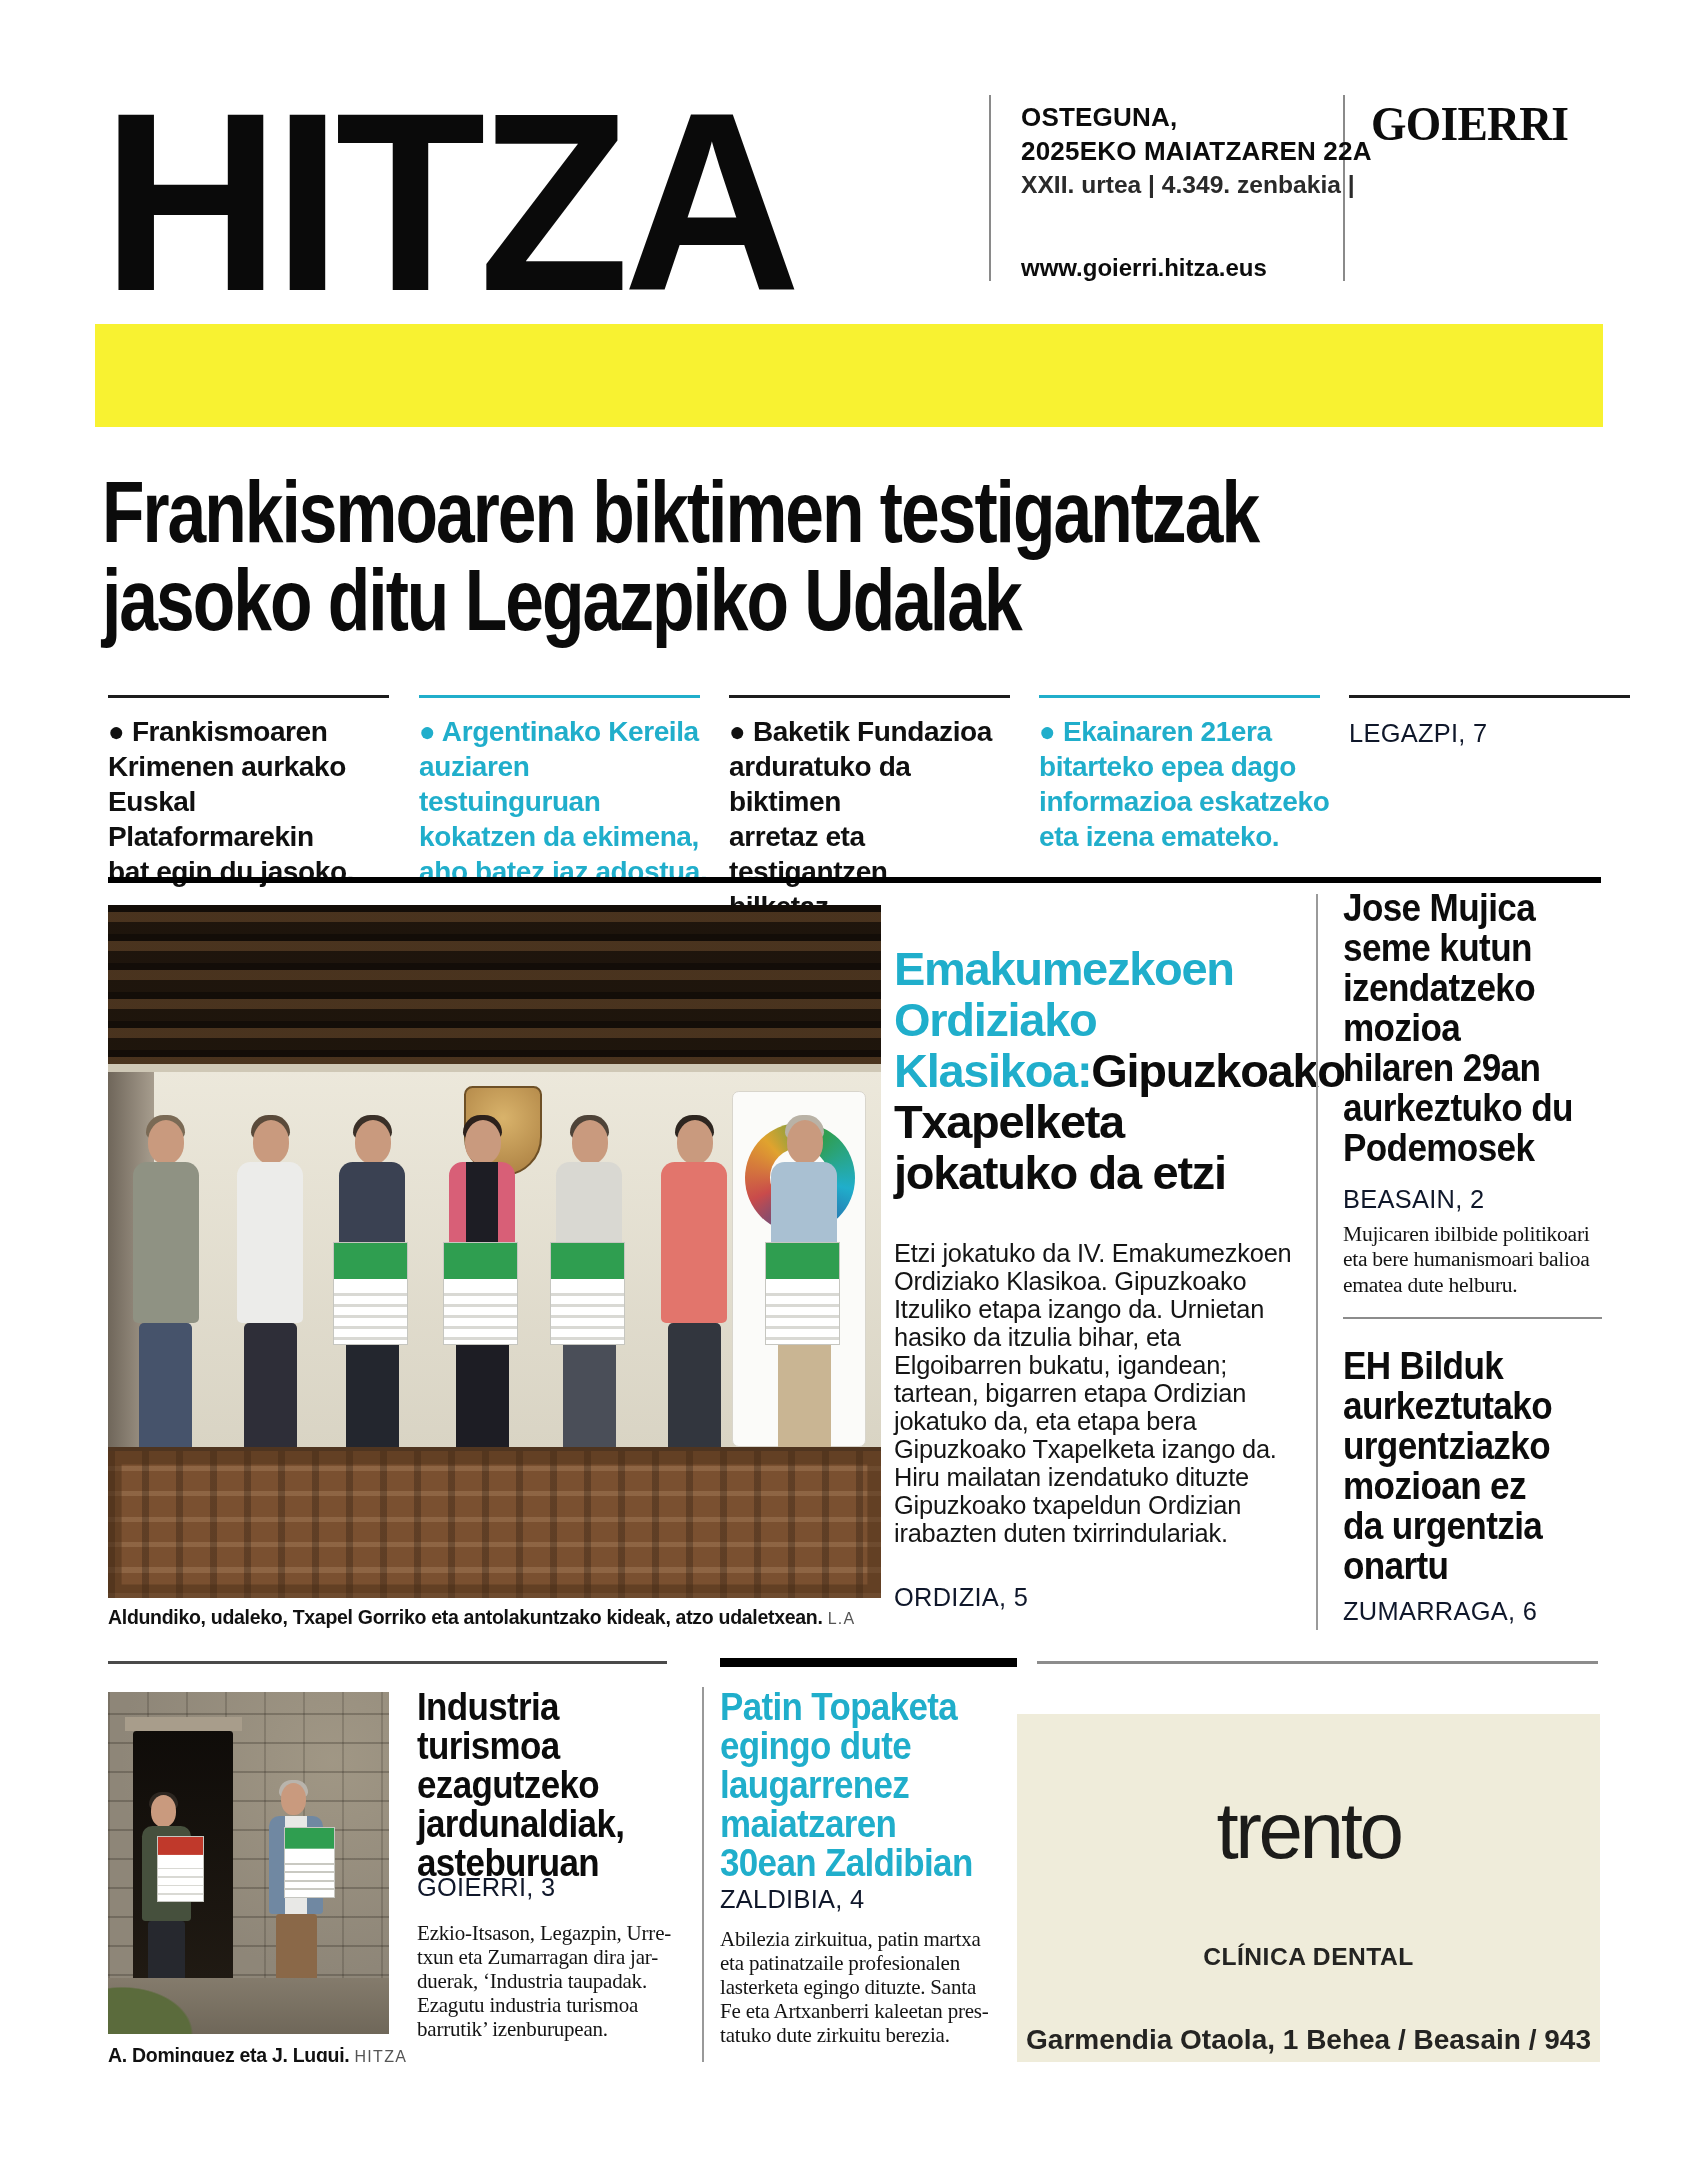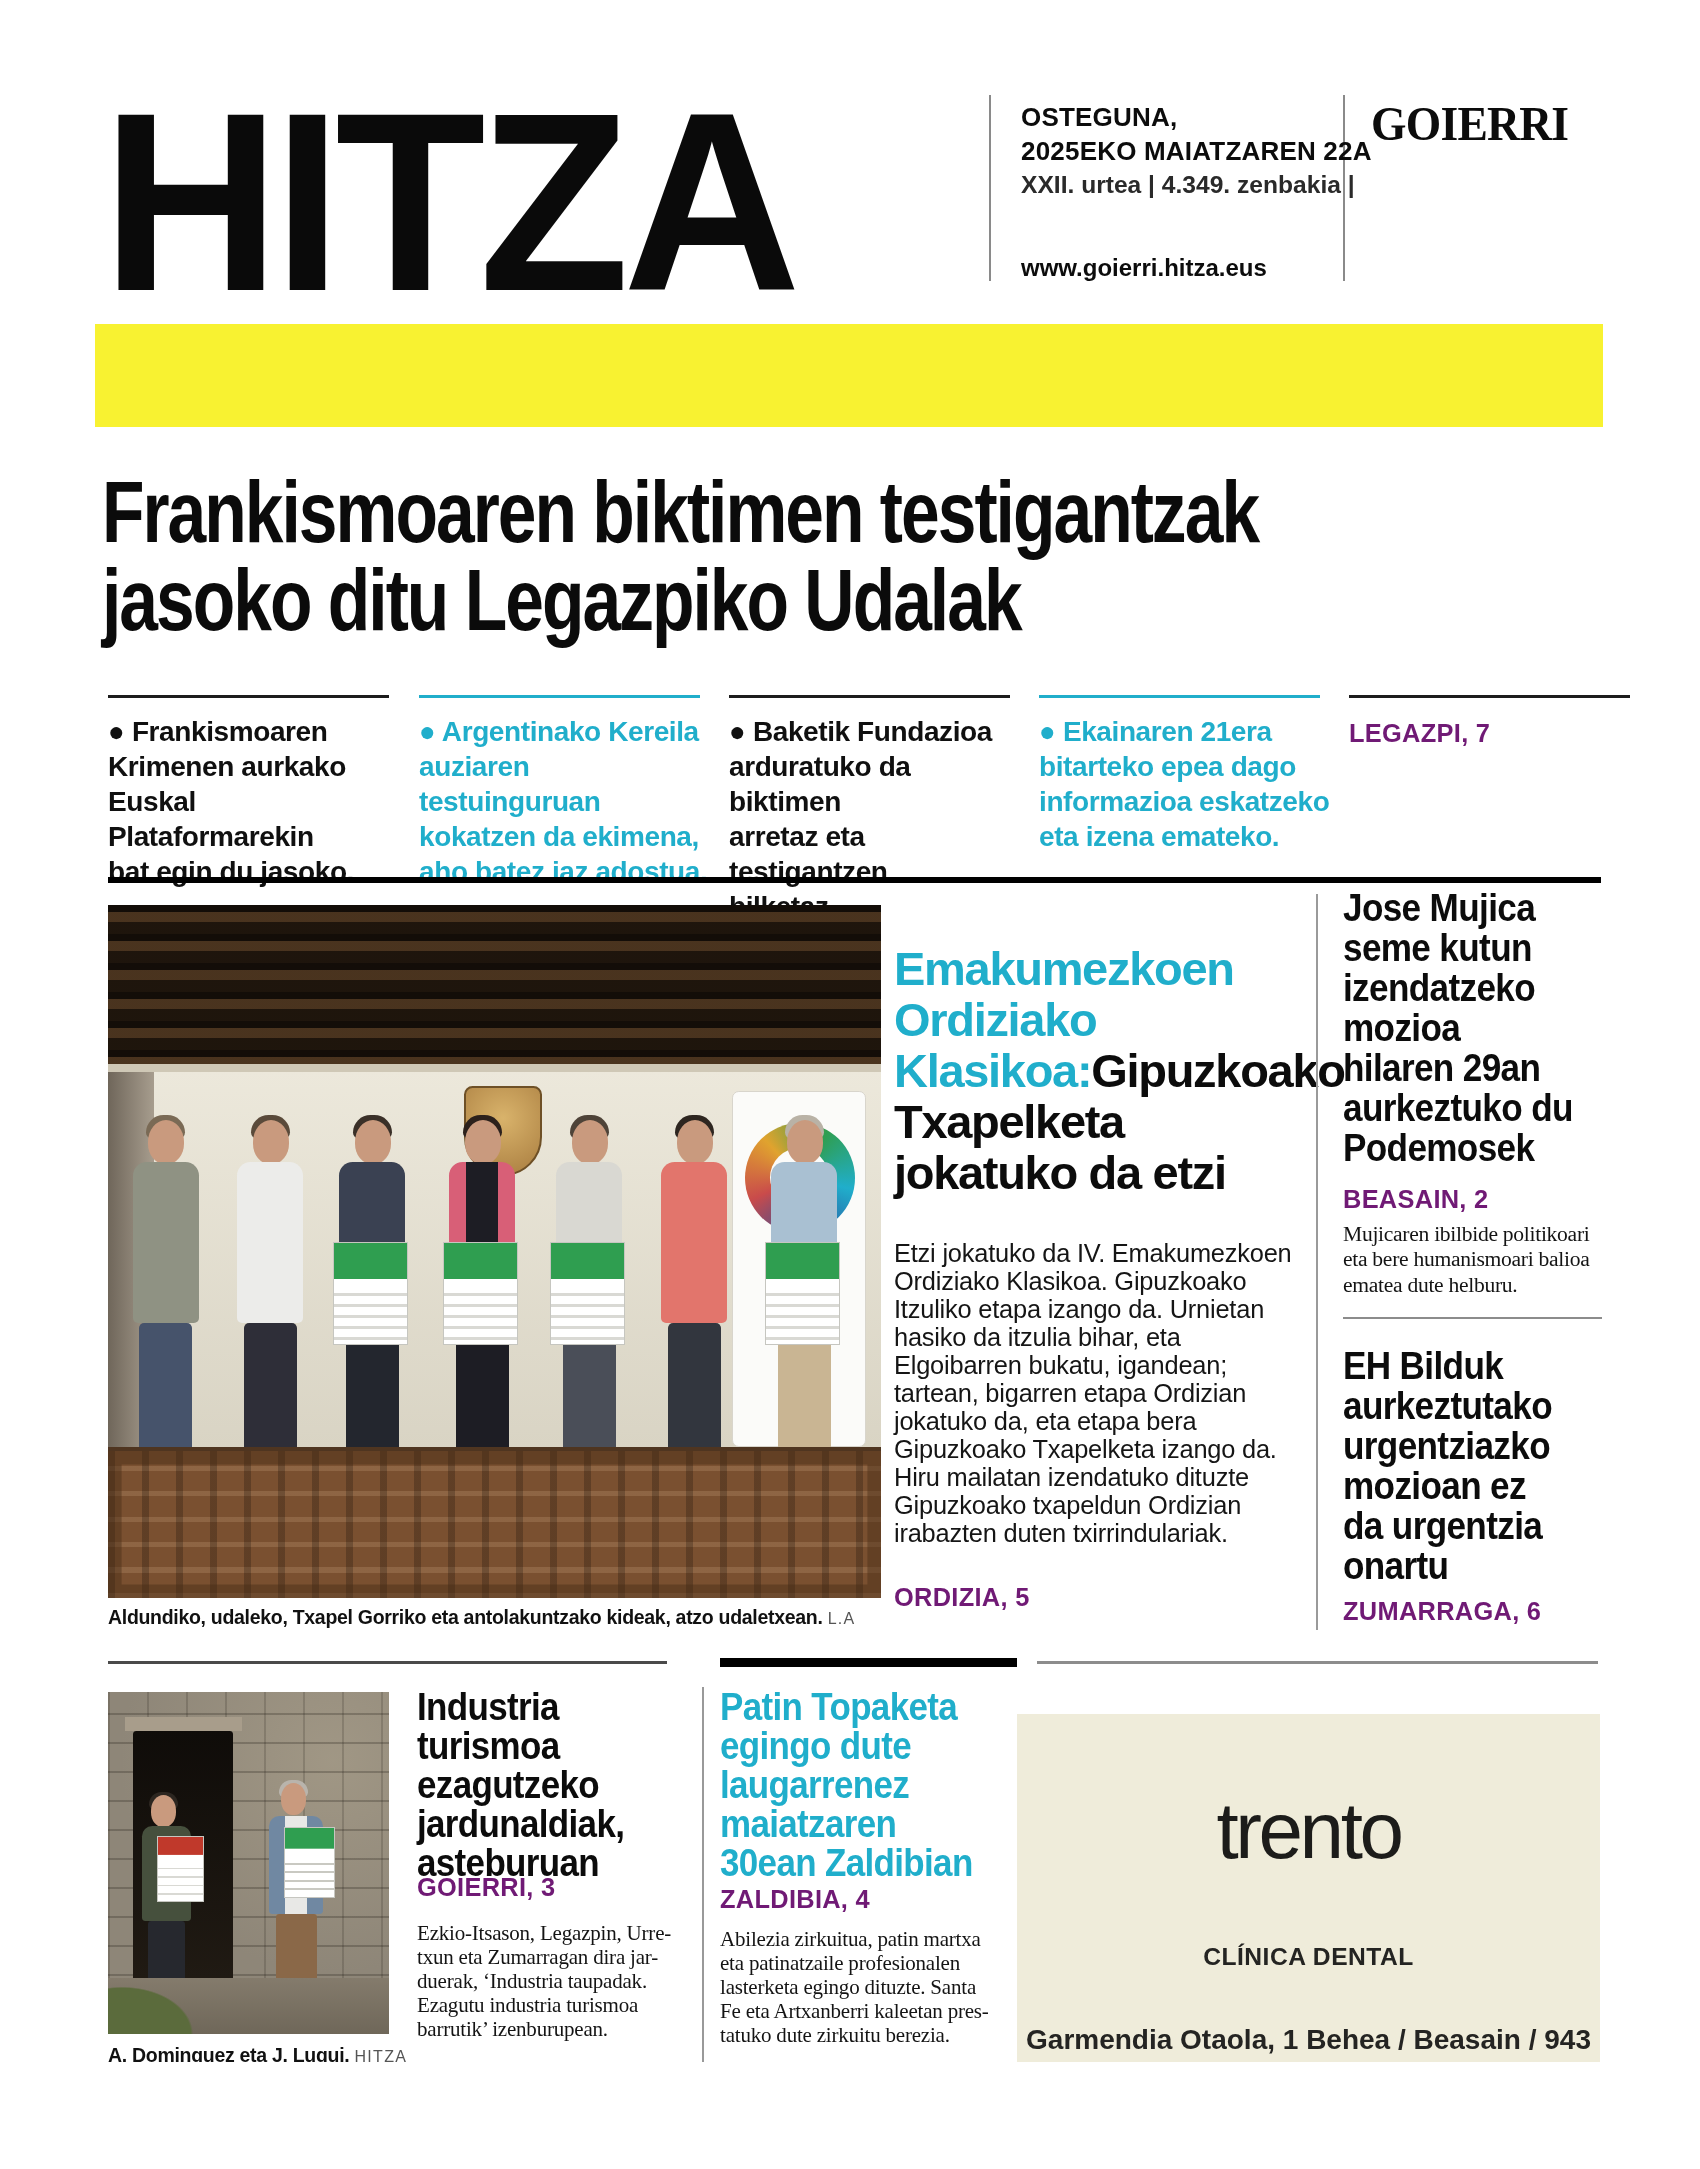--- a/index.html
+++ b/index.html
@@ -31,21 +31,21 @@
   
   .lead-line{left:102px;font-size:87px;line-height:88px;font-weight:700;letter-spacing:-2.5px;
              white-space:nowrap;transform:scaleX(.8);transform-origin:0 0;color:#0b0b0b}
 
   
   .brule{top:695px;width:281px;height:2.5px;background:#1c1c1c}
   .brule.cy{background:var(--cyan)}
   .bullet{top:714px;width:292px;font-size:28px;font-weight:700;line-height:35px;
           letter-spacing:-0.4px;white-space:pre-line;color:#101010}
   .bullet.cy{color:var(--cyan)}
-  .pageref{font-size:25.4px;font-weight:700;letter-spacing:0.3px;color:#701a75;white-space:nowrap}
+  .pageref{font-size:25.4px;font-weight:400;letter-spacing:0.3px;color:#0f172a;white-space:nowrap}
 
   .heavyrule{left:108px;top:877px;width:1493px;height:6px;background:#000}
 
   
   .mainhead{left:894px;top:892px;width:407px;font-size:47px;line-height:51px;font-weight:700;
             letter-spacing:-1.3px;white-space:pre-line}
   .mainhead .cy{color:var(--cyan)}
   .mainbody{left:894px;top:1239px;width:407px;font-size:25.4px;line-height:28px;
             letter-spacing:-0.2px;color:#151515;white-space:pre-line}
   .caption{font-size:19.5px;font-weight:700;letter-spacing:-0.3px;color:#111;white-space:nowrap}

